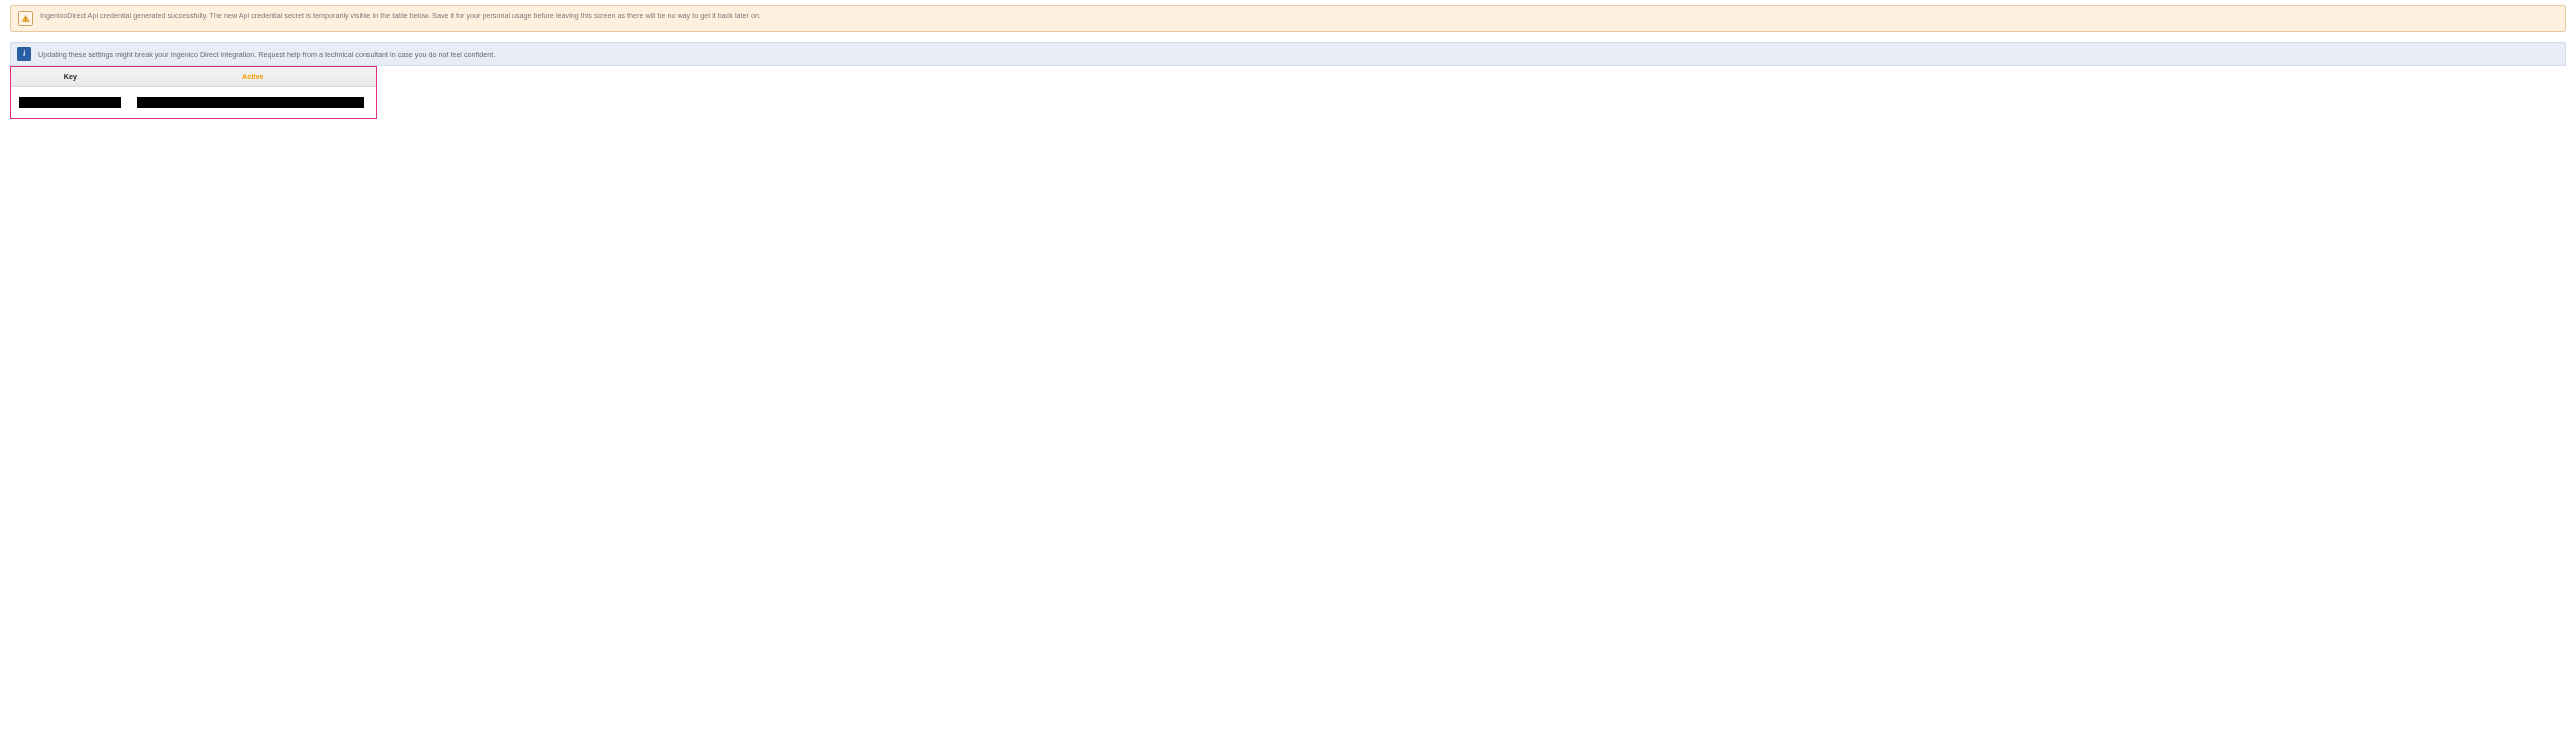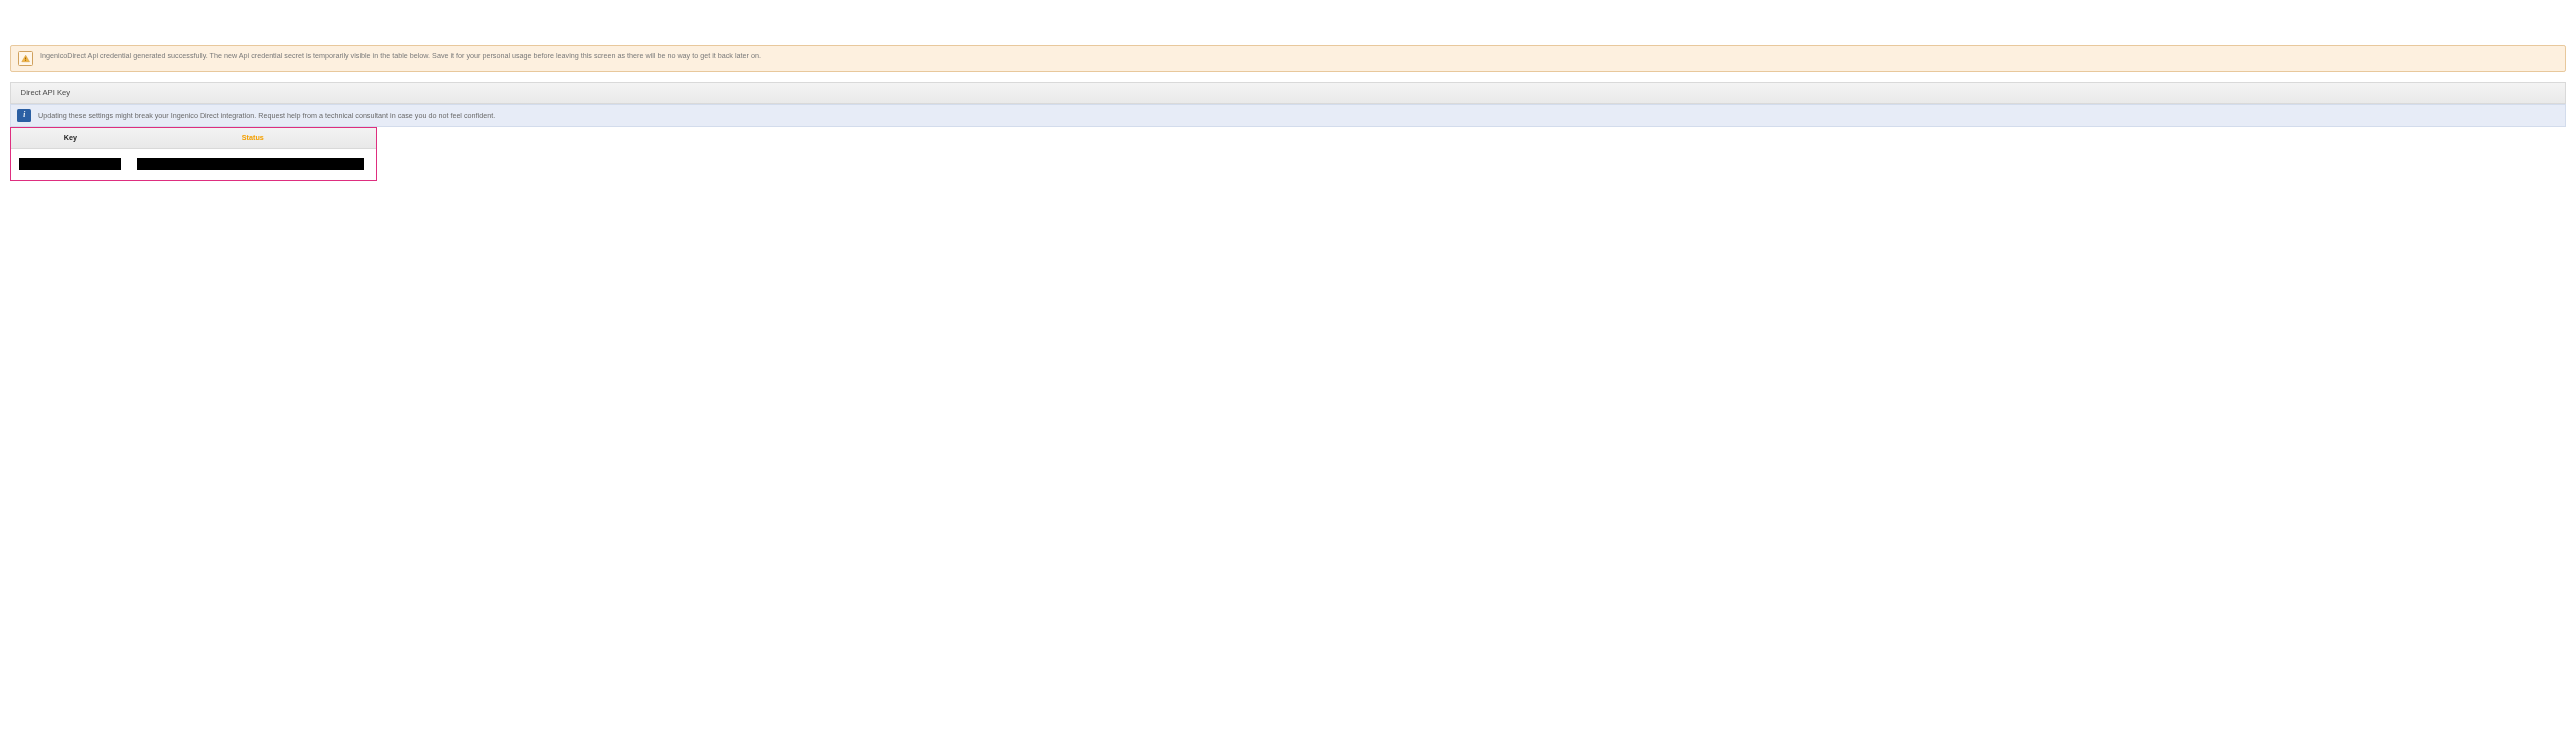--- a/index.html
+++ b/index.html
@@ -4,21 +4,20 @@
   <style>
     * { box-sizing: border-box; margin: 0; padding: 0; }
     body {
       font-family: Arial, Helvetica, sans-serif;
       font-size: 7.2px;
       background: #ffffff;
       color: #333;
     }
     .container {
       padding: 5.2px 10.3px;
-      margin-top: 40px;
     }
     .alert-warning {
       display: flex;
       align-items: flex-start;
       gap: 7.2px;
       background: #fdf0df;
       border: 0.5px solid #e8c89c;
       border-radius: 2.1px;
       padding: 5.2px 7.2px;
       margin-bottom: 10.3px;
@@ -152,33 +151,32 @@
     <div class="icon-box">
       <svg width="9.3" height="9.3" viewBox="0 0 24 24">
         <path d="M12 3 L22 20 H2 Z" fill="#f4b642" stroke="#c48820" stroke-width="1"></path>
         <rect x="11" y="9" width="2" height="5" fill="#7a4a00"></rect>
         <rect x="11" y="16" width="2" height="2" fill="#7a4a00"></rect>
       </svg>
     </div>
     <div class="alert-warning-text">IngenicoDirect Api credential generated successfully. The new Api credential secret is temporarily visible in the table below. Save it for your personal usage before leaving this screen as there will be no way to get it back later on.</div>
   </div>
 
-  <div class="panel-title">Direct API Key</div>
 
   <div class="alert-info">
     <div class="icon-box">i</div>
     <div class="alert-info-text">Updating these settings might break your Ingenico Direct integration. Request help from a technical consultant in case you do not feel confident.</div>
   </div>
 
   <div class="table-wrapper">
 
     <div class="highlight-box">
       <div class="header-row">
         <div class="col col-key">Key</div>
-        <div class="col col-secret">Status</div>
+        <div class="col col-secret">Active</div>
       </div>
       <div class="data-row">
         <div class="col col-key-data">
           <div class="redacted redacted-key"></div>
         </div>
         <div class="col col-secret-data">
           <div class="redacted redacted-secret"></div>
         </div>
       </div>
     </div>

